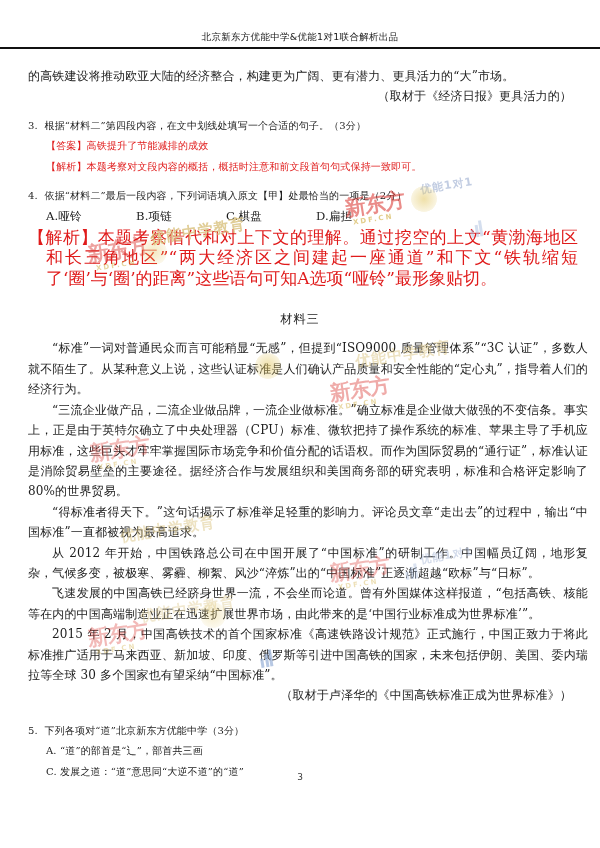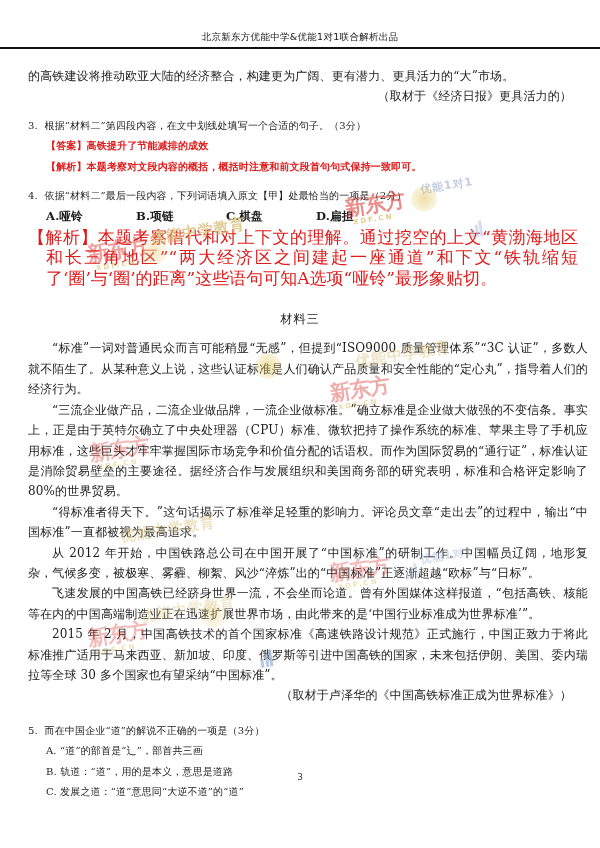--- a/index.html
+++ b/index.html
@@ -80,25 +80,24 @@
   }
   .opts {
     padding-left: 46px;
     font-size: 11.6px;
     line-height: 20.4px;
     letter-spacing: 0.15px;
     display: block;
   }
   .opts span.opt {
     display: inline-block;
-    font-weight: bold;
   }
   .red {
     color: #e01b1b;
-    font-weight: 700;
+    font-weight: 400;
   }
   .mat-title {
     text-align: center;
     font-weight: normal;
     font-size: 12.2px;
     line-height: 20.4px;
     letter-spacing: 1px;
     padding: 0;
   }
   .spacer-s { height: 9px; }
@@ -232,24 +231,23 @@
     <div class="para indent2">“得标准者得天下。”这句话揭示了标准举足轻重的影响力。评论员文章“走出去”的过程中，输出“中国标准”一直都被视为最高追求。</div>
     <div class="para indent2">从 2012 年开始，中国铁路总公司在中国开展了“中国标准”的研制工作。中国幅员辽阔，地形复杂，气候多变，被极寒、雾霾、柳絮、风沙“淬炼”出的“中国标准”正逐渐超越“欧标”与“日标”。</div>
     <div class="para indent2">飞速发展的中国高铁已经跻身世界一流，不会坐而论道。曾有外国媒体这样报道，“包括高铁、核能等在内的中国高端制造业正在迅速扩展世界市场，由此带来的是‘中国行业标准成为世界标准’”。</div>
     <div class="para indent2">2015 年 2 月，中国高铁技术的首个国家标准《高速铁路设计规范》正式施行，中国正致力于将此标准推广适用于马来西亚、新加坡、印度、俄罗斯等引进中国高铁的国家，未来包括伊朗、美国、委内瑞拉等全球 30 多个国家也有望采纳“中国标准”。</div>
     <div class="para right">（取材于卢泽华的《中国高铁标准正成为世界标准》）</div>
 
     <div class="spacer-m"></div>
 
     <div class="q-line q-hang">
       <span>5.</span>
-      <span>&nbsp;</span><span>而在中国企业“道”的解说不正确的一项是（3分）</span>
+      <span>&nbsp;</span><span>下列各项对“道”北京新东方优能中学（3分）</span>
     </div>
     <div class="q-line q-body">A. “道”的部首是“辶”，部首共三画</div>
-    <div class="q-line q-body">B. 轨道：“道”，用的是本义，意思是道路</div>
     <div class="q-line q-body">C. 发展之道：“道”意思同“大逆不道”的“道”</div>
 
   </div>
 
   <div class="page-number">3</div>
 
   <div class="wm-layer">
 
     <div class="wm wm-xdf" style="left:345px; top:190px; transform:rotate(-9deg);">
       <span class="zh">新东方</span>

